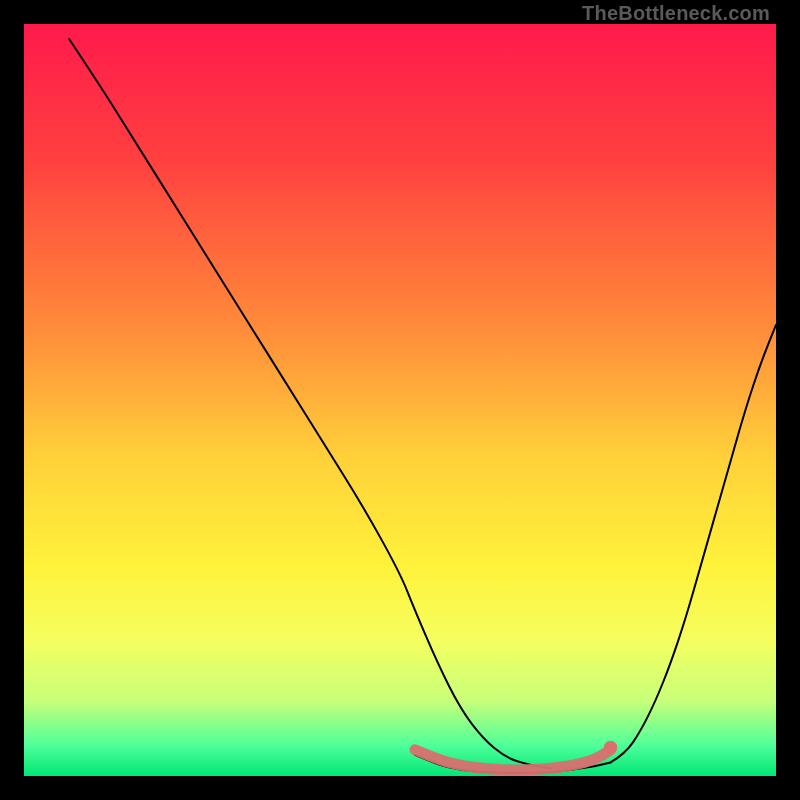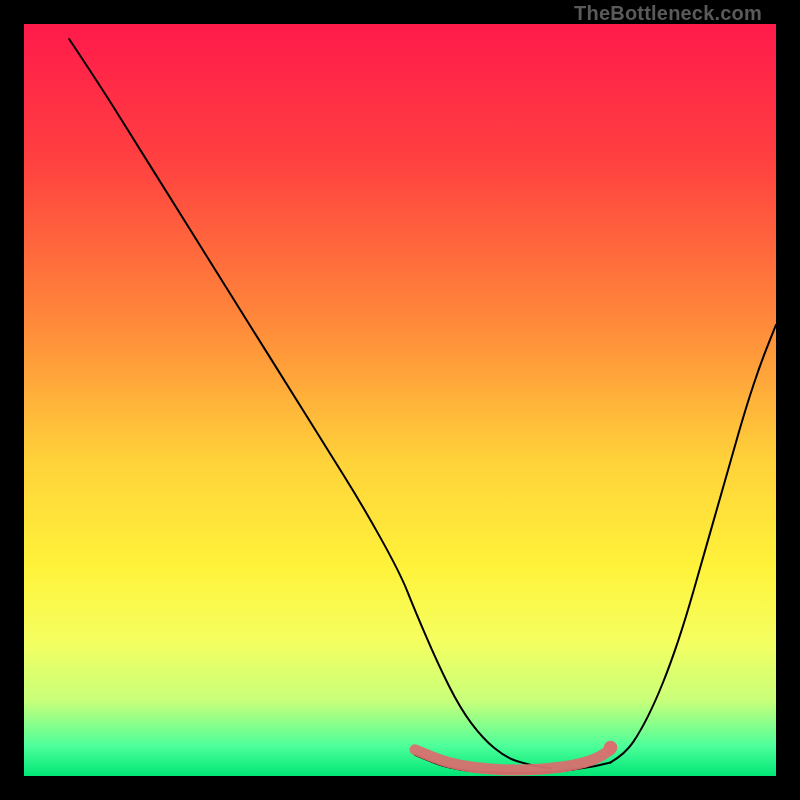--- a/index.html
+++ b/index.html
@@ -14,21 +14,21 @@
     position: absolute;
     left: 24px;
     top: 24px;
     width: 752px;
     height: 752px;
     background: #000;
   }
   .watermark {
     position: absolute;
     top: 2px;
-    right: 38px;
+    right: 30px;
     font-family: Arial, Helvetica, sans-serif;
     font-size: 20px;
     font-weight: 600;
     color: #5a5a5a;
     letter-spacing: 0.2px;
     z-index: 5;
   }
   svg {
     display: block;
   }

